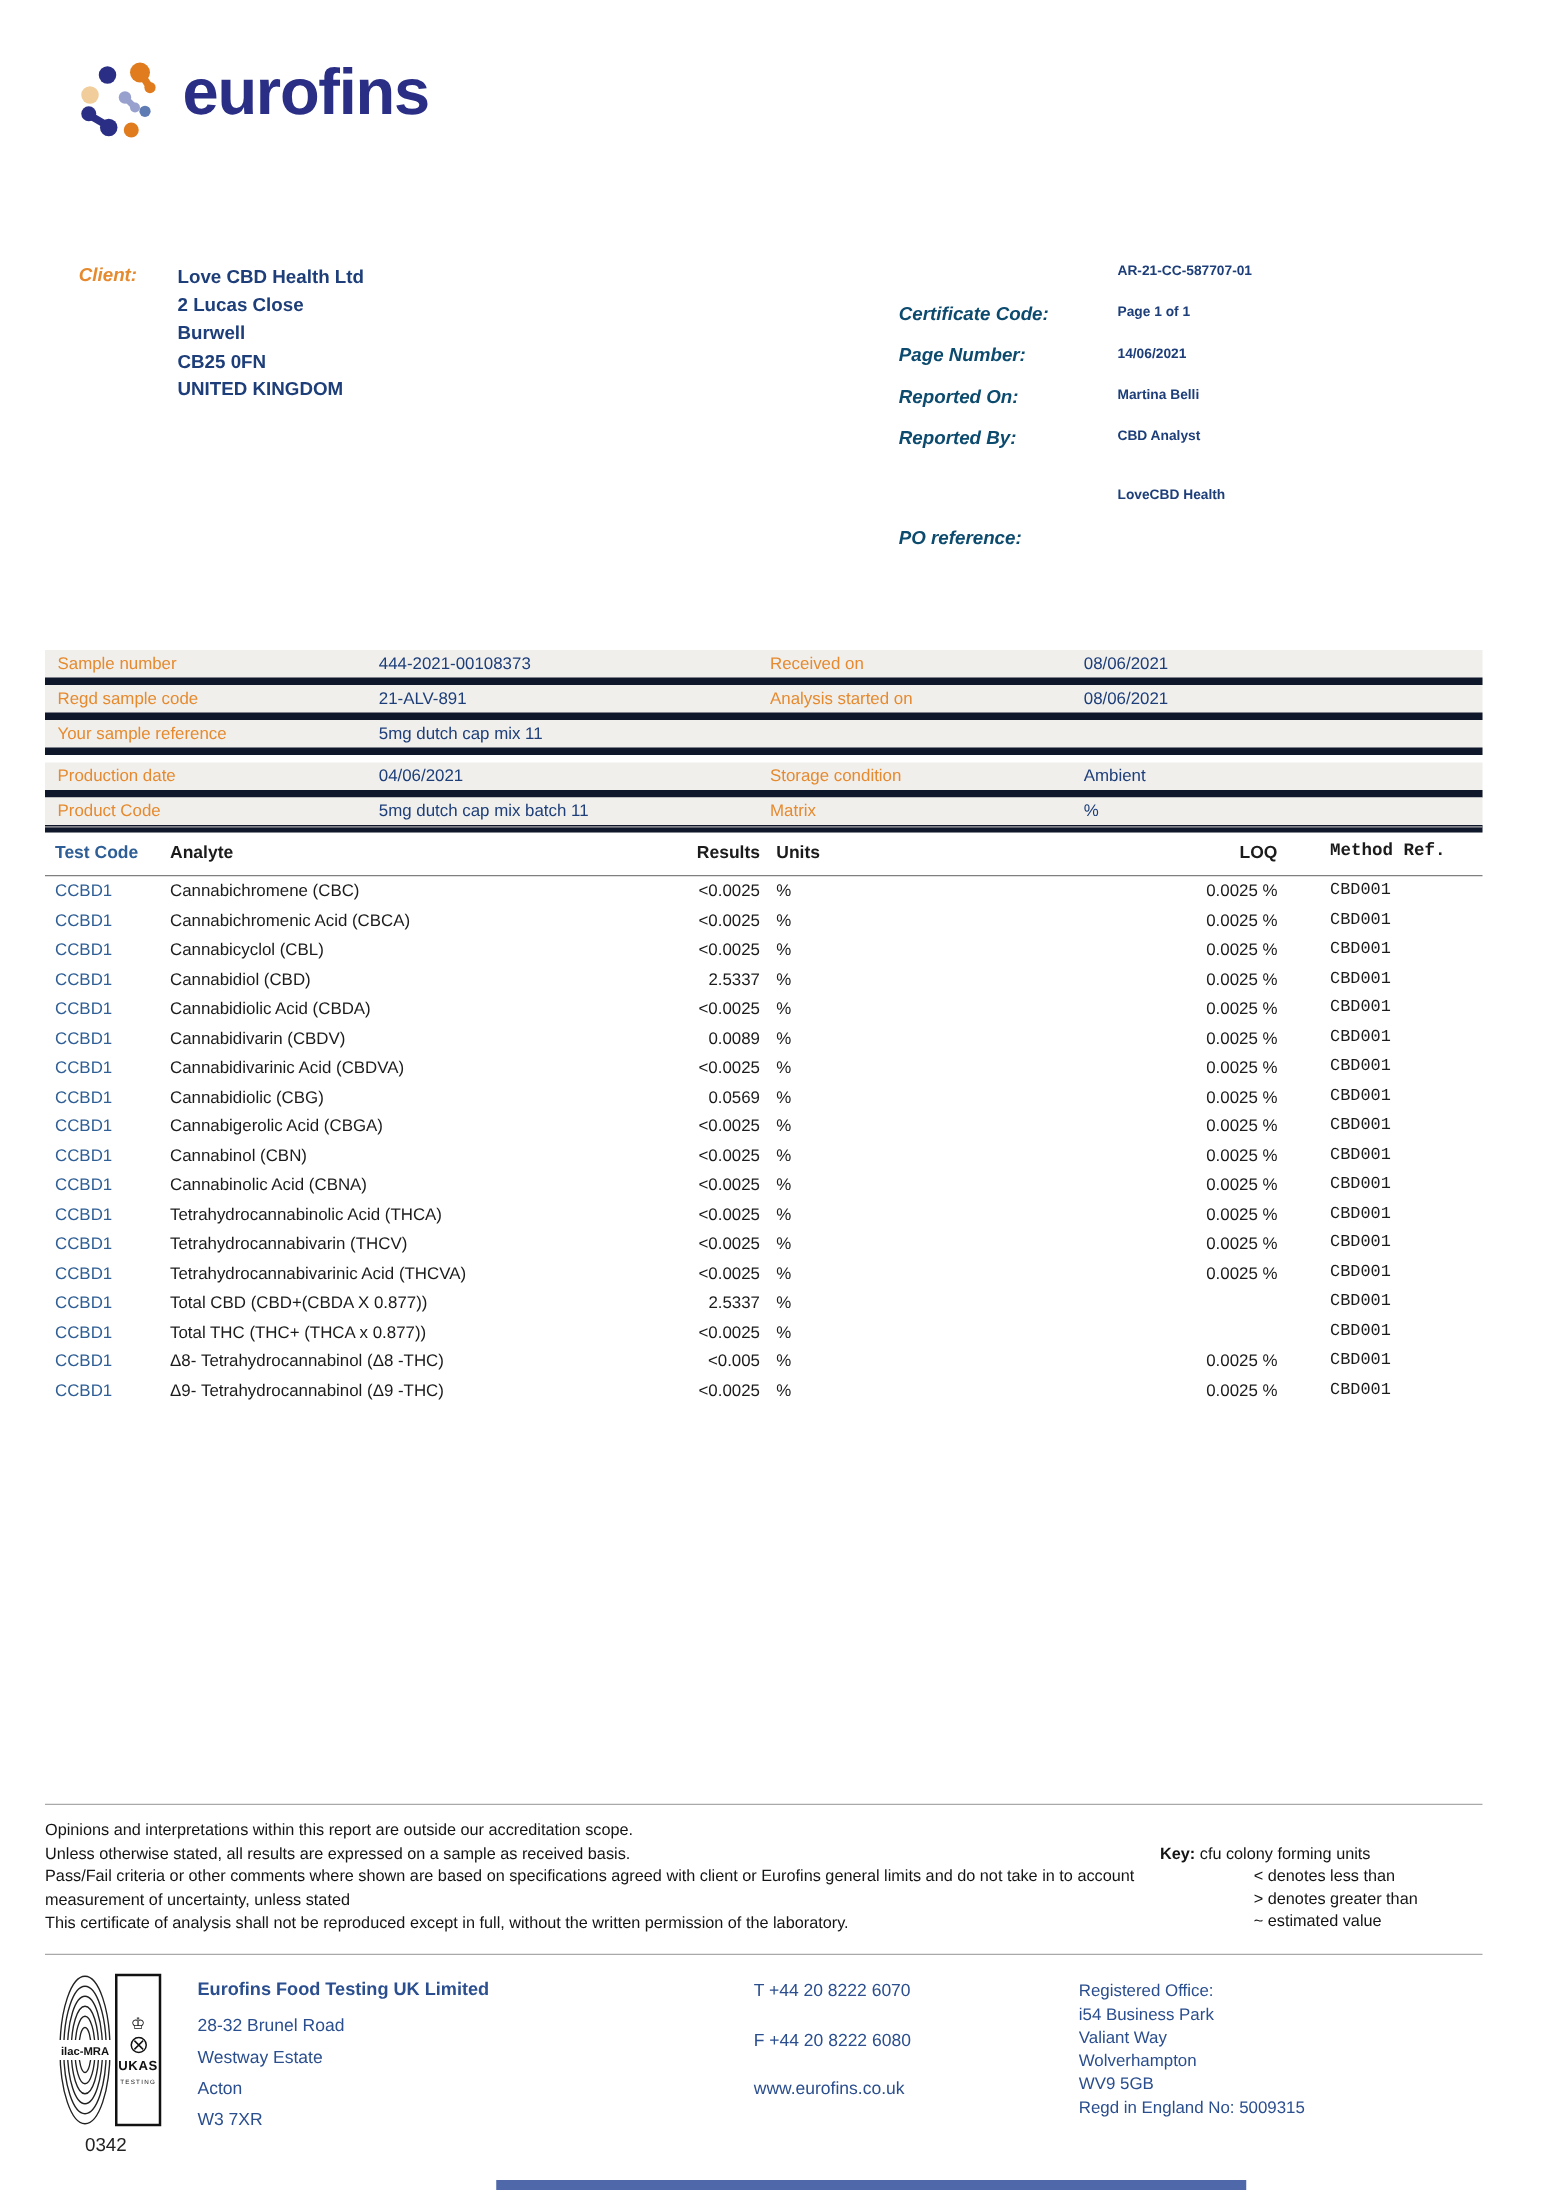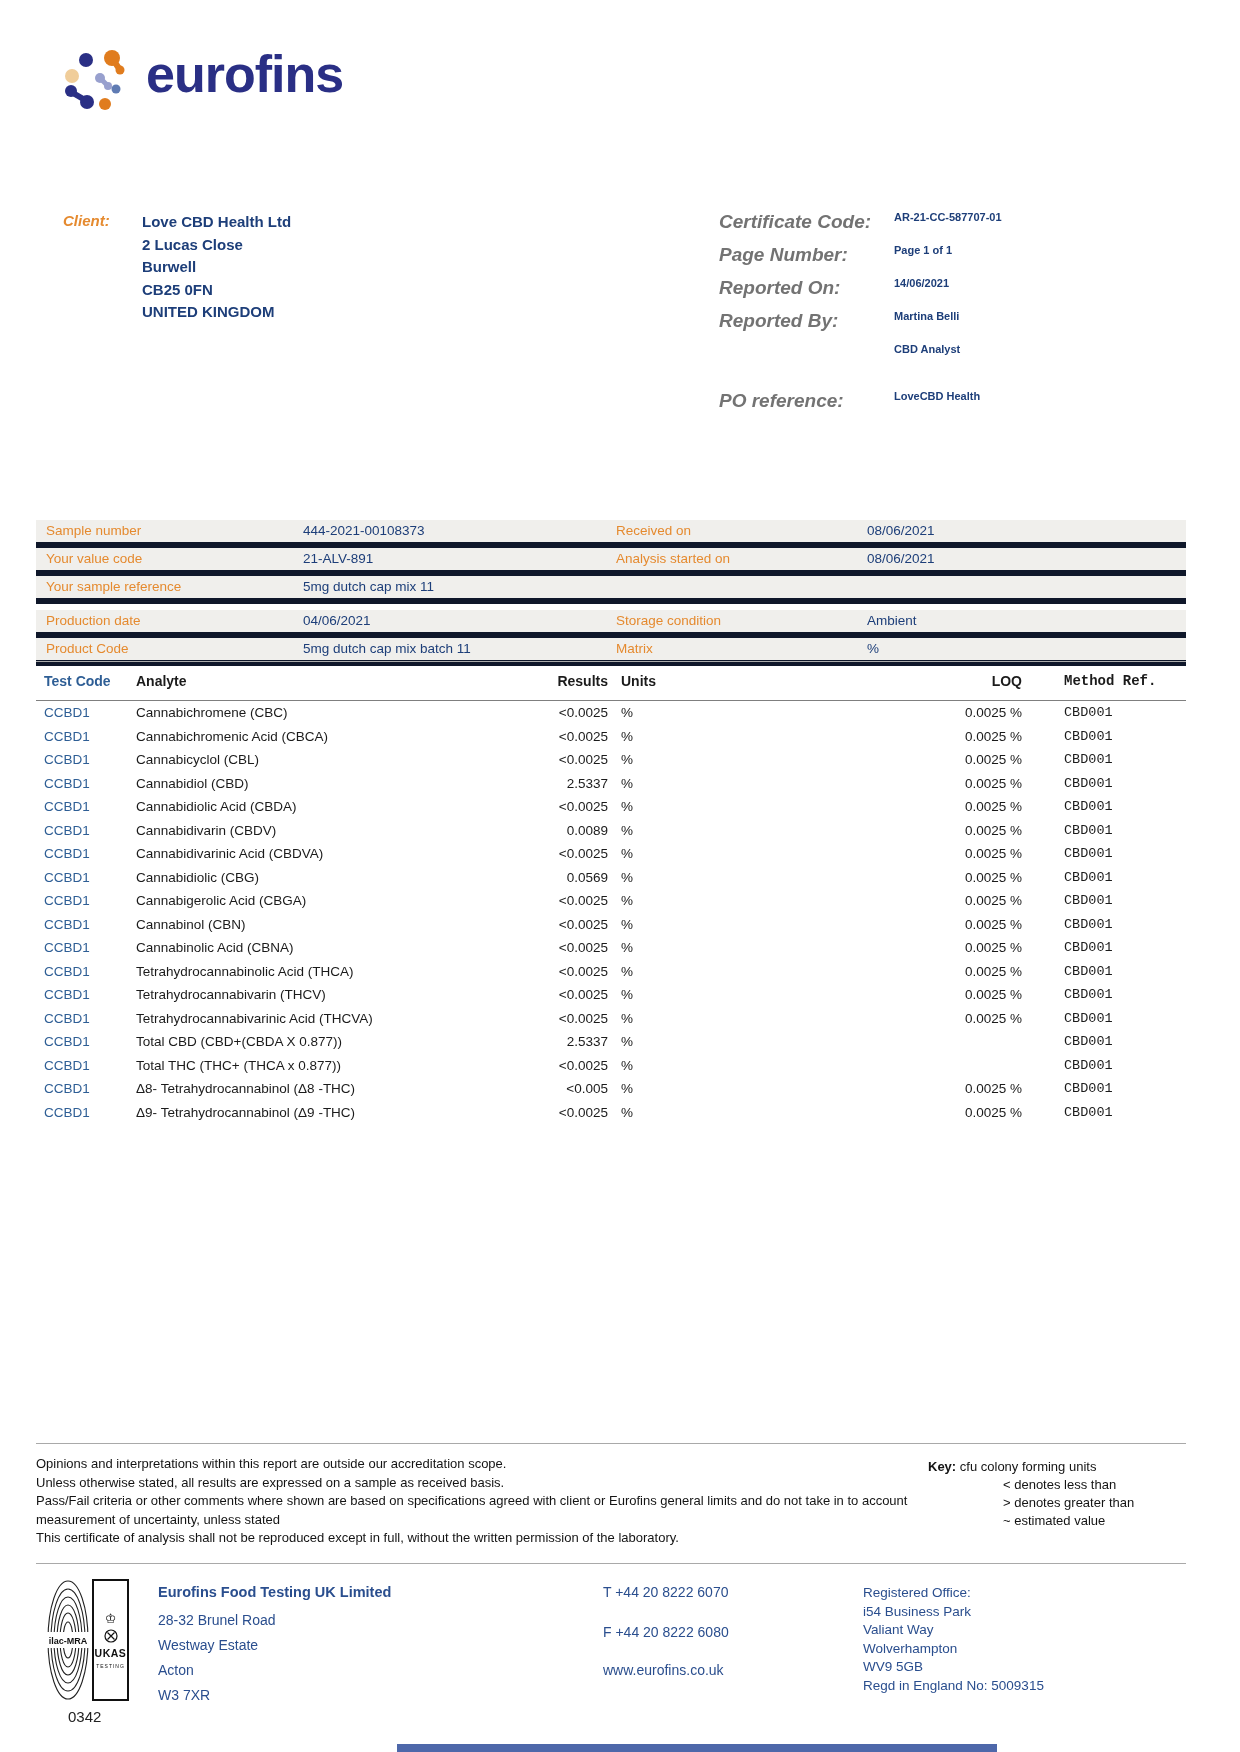--- a/index.html
+++ b/index.html
@@ -15,21 +15,21 @@
 
   
   .client-label{position:absolute;left:63px;top:212px;font-size:15px;font-weight:bold;
     font-style:italic;color:#E58A2F;}
   .client-lines{position:absolute;left:142px;top:211px;}
   .client-line{font-size:15px;font-weight:bold;color:#1D3E79;line-height:22.5px;}
 
   
   .report-info{position:absolute;left:719px;top:211px;width:470px;}
   .ri-row{height:33px;display:flex;}
-  .ri-label{width:175px;font-size:19px;font-weight:bold;font-style:italic;color:#737373;}
+  .ri-label{width:175px;font-size:15px;font-weight:bold;font-style:italic;color:#0c4a6e;margin-top:32px;}
   .ri-value{font-size:11px;font-weight:bold;color:#1D3E79;white-space:nowrap;}
   .po-row{position:absolute;left:719px;top:390px;display:flex;}
 
   
   .doc-title{position:absolute;left:0;top:428px;width:1240px;text-align:center;
     font-size:30px;font-weight:bold;color:#1D3E79;}
 
   
   .info-block{position:absolute;left:36px;width:1150px;}
   .block1{top:520px;}
@@ -57,21 +57,21 @@
 
   
   .hrule{position:absolute;left:36px;width:1150px;height:0;border-top:1px solid #A9A9A9;}
 
   
   .disclaimer{position:absolute;left:36px;top:1455px;width:880px;font-size:13px;
     line-height:18.5px;color:#141414;}
   .key-block{position:absolute;left:928px;top:1458px;font-size:13px;color:#141414;}
   .key-label{font-weight:bold;}
   .key-item{margin-left:75px;line-height:18px;}
-  .key-first{line-height:18px;}
+  .key-first{line-height:18px;margin-top:16px;}
 
   
   .ft-company{position:absolute;left:158px;top:1584px;font-size:14.5px;font-weight:bold;color:#2A4E8E;}
   .ft-address{position:absolute;left:158px;top:1608px;}
   .ft-address div{font-size:14px;color:#2A4E8E;line-height:25px;}
   .ft-phone{position:absolute;left:603px;top:1584px;font-size:14px;color:#2A4E8E;}
   .ft-fax{position:absolute;left:603px;top:1624px;font-size:14px;color:#2A4E8E;}
   .ft-web{position:absolute;left:603px;top:1662px;font-size:14px;color:#2A4E8E;}
   .ft-registered{position:absolute;left:863px;top:1584px;}
   .ft-registered div{font-size:13.5px;color:#2A4E8E;line-height:18.5px;}
@@ -148,21 +148,21 @@
 
 
   <div class="info-block block1">
     <div class="ib-row">
       <span class="ib-l1">Sample number</span>
       <span class="ib-v1">444-2021-00108373</span>
       <span class="ib-l2">Received on</span>
       <span class="ib-v2">08/06/2021</span>
     </div>
       <div class="ib-row">
-      <span class="ib-l1">Your value code</span>
+      <span class="ib-l1">Regd sample code</span>
       <span class="ib-v1">21-ALV-891</span>
       <span class="ib-l2">Analysis started on</span>
       <span class="ib-v2">08/06/2021</span>
     </div>
       <div class="ib-row">
       <span class="ib-l1">Your sample reference</span>
       <span class="ib-v1">5mg dutch cap mix 11</span>
       <span class="ib-l2"></span>
       <span class="ib-v2"></span>
     </div>

